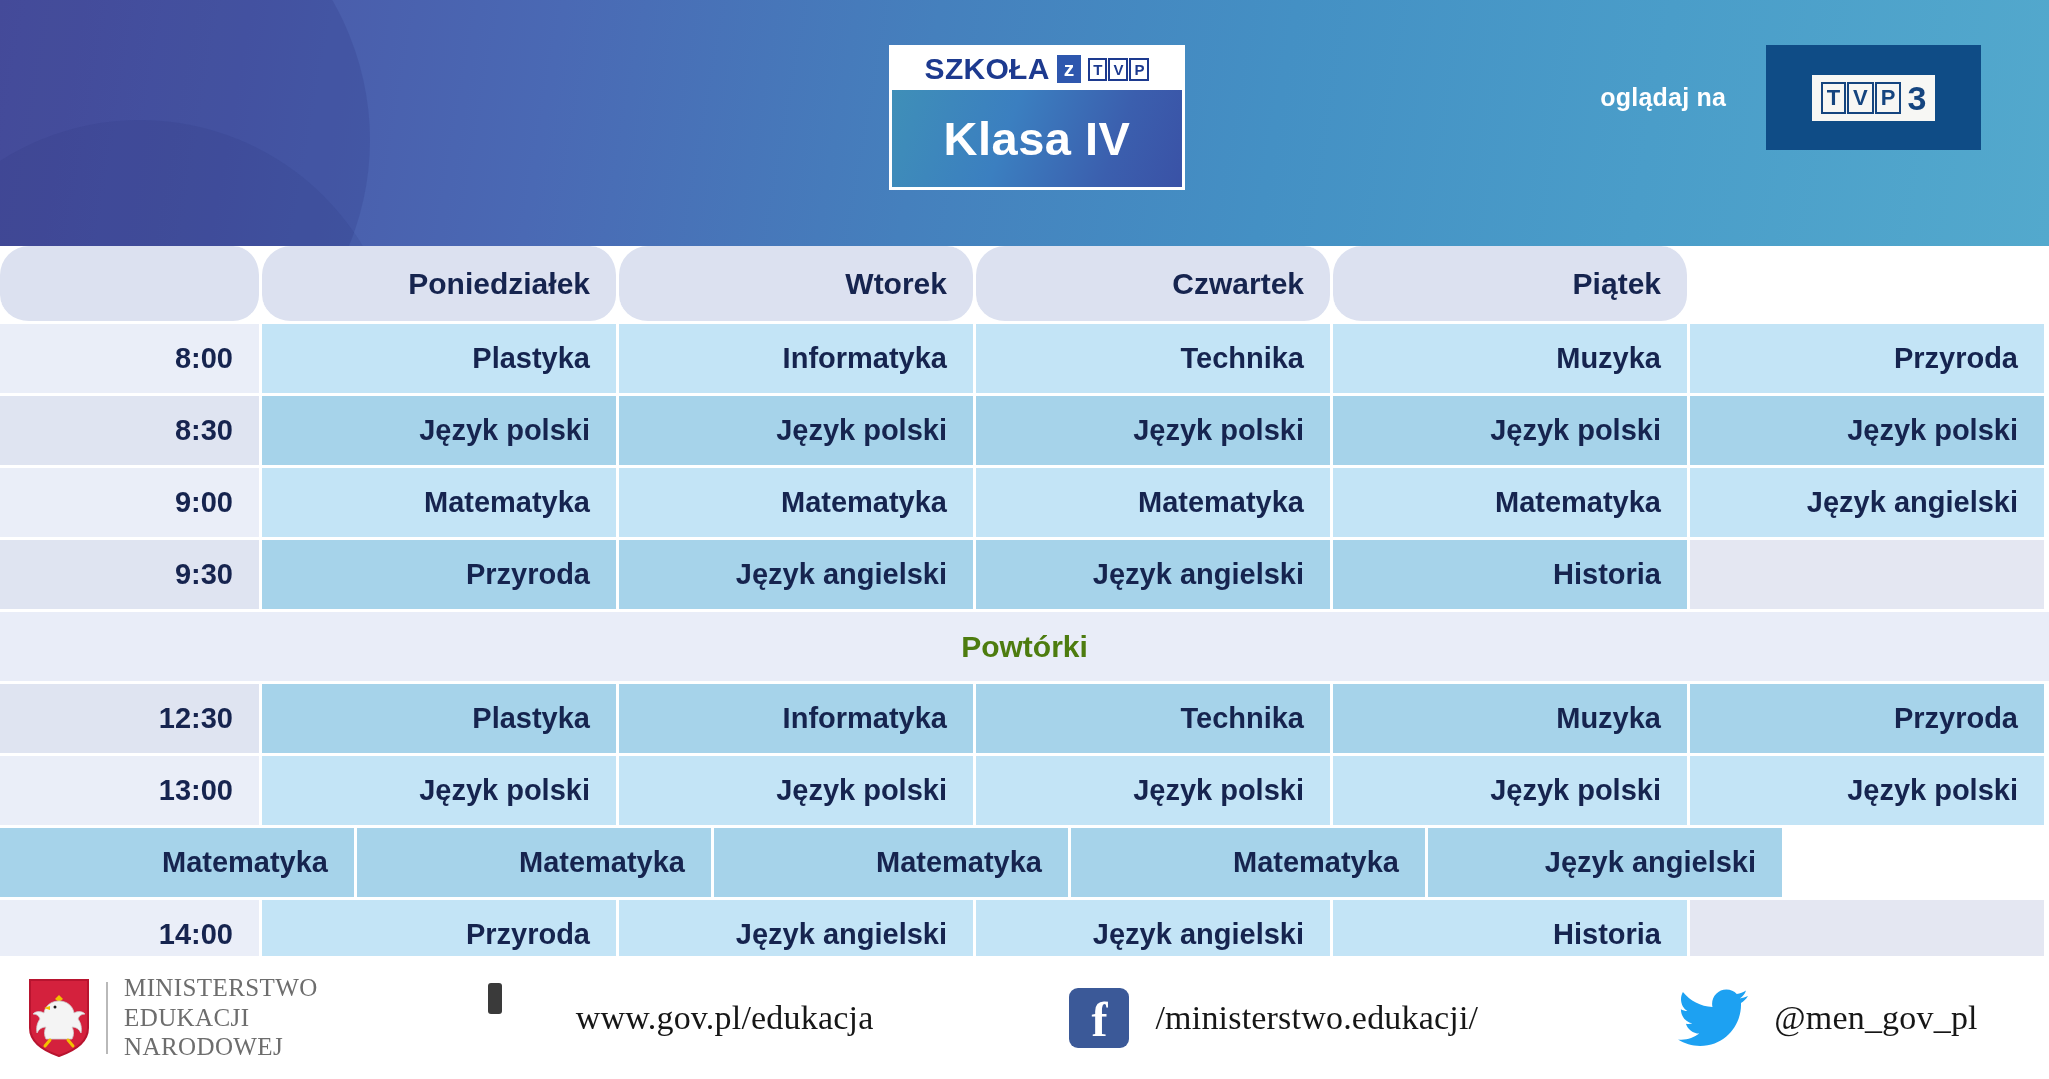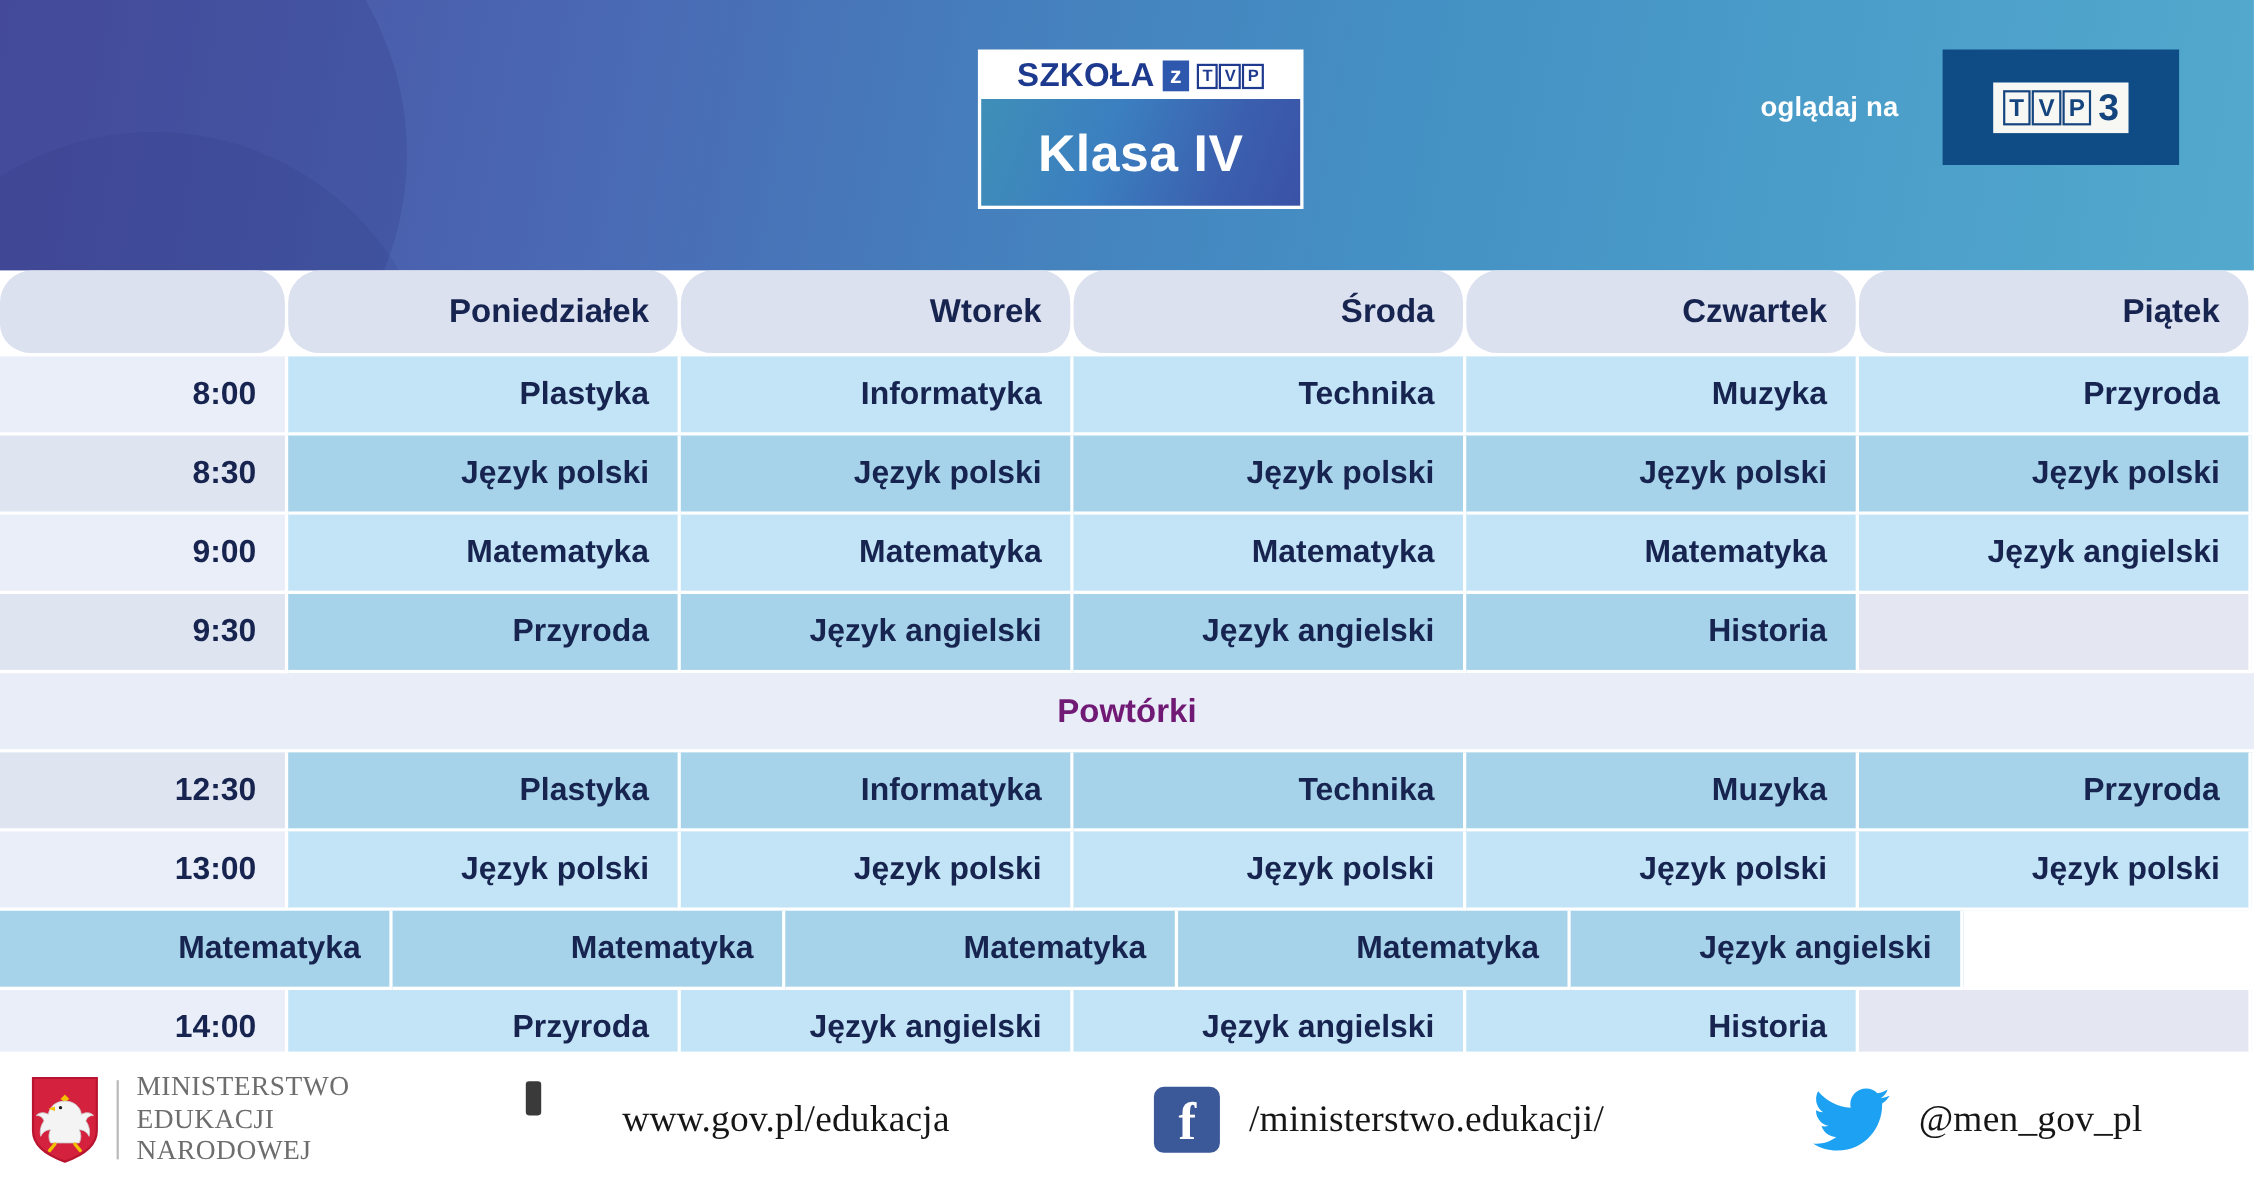--- a/index.html
+++ b/index.html
@@ -127,30 +127,30 @@
   .drow.even .c-day { background:#a6d3ea; }
   .drow.odd  .c-time{ background:#eaeef8; }
   .drow.even .c-time{ background:#dfe4f1; }
   .cell.blank{ background:#e4e7f2 !important; }
 
   
   .sep{
     height:72px; width:100%;
     background:#e9edf8;
     display:flex; align-items:center; justify-content:center;
-    color:#701a75; font-weight:bold; font-size:30px;
+    color:#4d7c0f; font-weight:bold; font-size:30px;
     border-bottom:3px solid #ffffff;
   }
 
   
   .footer{
     position:absolute; left:0; top:956px;
     width:2049px; height:123px;
     background:#ffffff;
-    display:flex; 
+    display:flex; gap:10px;
   }
   .f-men{ display:flex; align-items:center; gap:16px; margin-left:28px; }
   .crest{ width:62px; height:80px; }
   .men-div{ width:2px; height:72px; background:#b9b9b9; }
   .men-text{
     font-family:"Liberation Serif", serif;
     color:#6d6d6d; font-size:25px; line-height:1.18;
     letter-spacing:.4px;
   }
   .f-item{ display:flex; align-items:center; gap:26px; }
@@ -220,21 +220,20 @@
       </div>
     </div>
   </div>
 
   <div class="table">
 
     <div class="trow hrow">
       <div class="cell c-time"></div>
       <div class="cell c-day">Poniedziałek</div>
       <div class="cell c-day">Wtorek</div>
-      <div class="cell c-day">Środa</div>
       <div class="cell c-day">Czwartek</div>
       <div class="cell c-day">Piątek</div>
     </div>
 
     <div class="trow drow odd">
       <div class="cell c-time">8:00</div>
       <div class="cell c-day">Plastyka</div>
       <div class="cell c-day">Informatyka</div>
       <div class="cell c-day">Technika</div>
       <div class="cell c-day">Muzyka</div>

